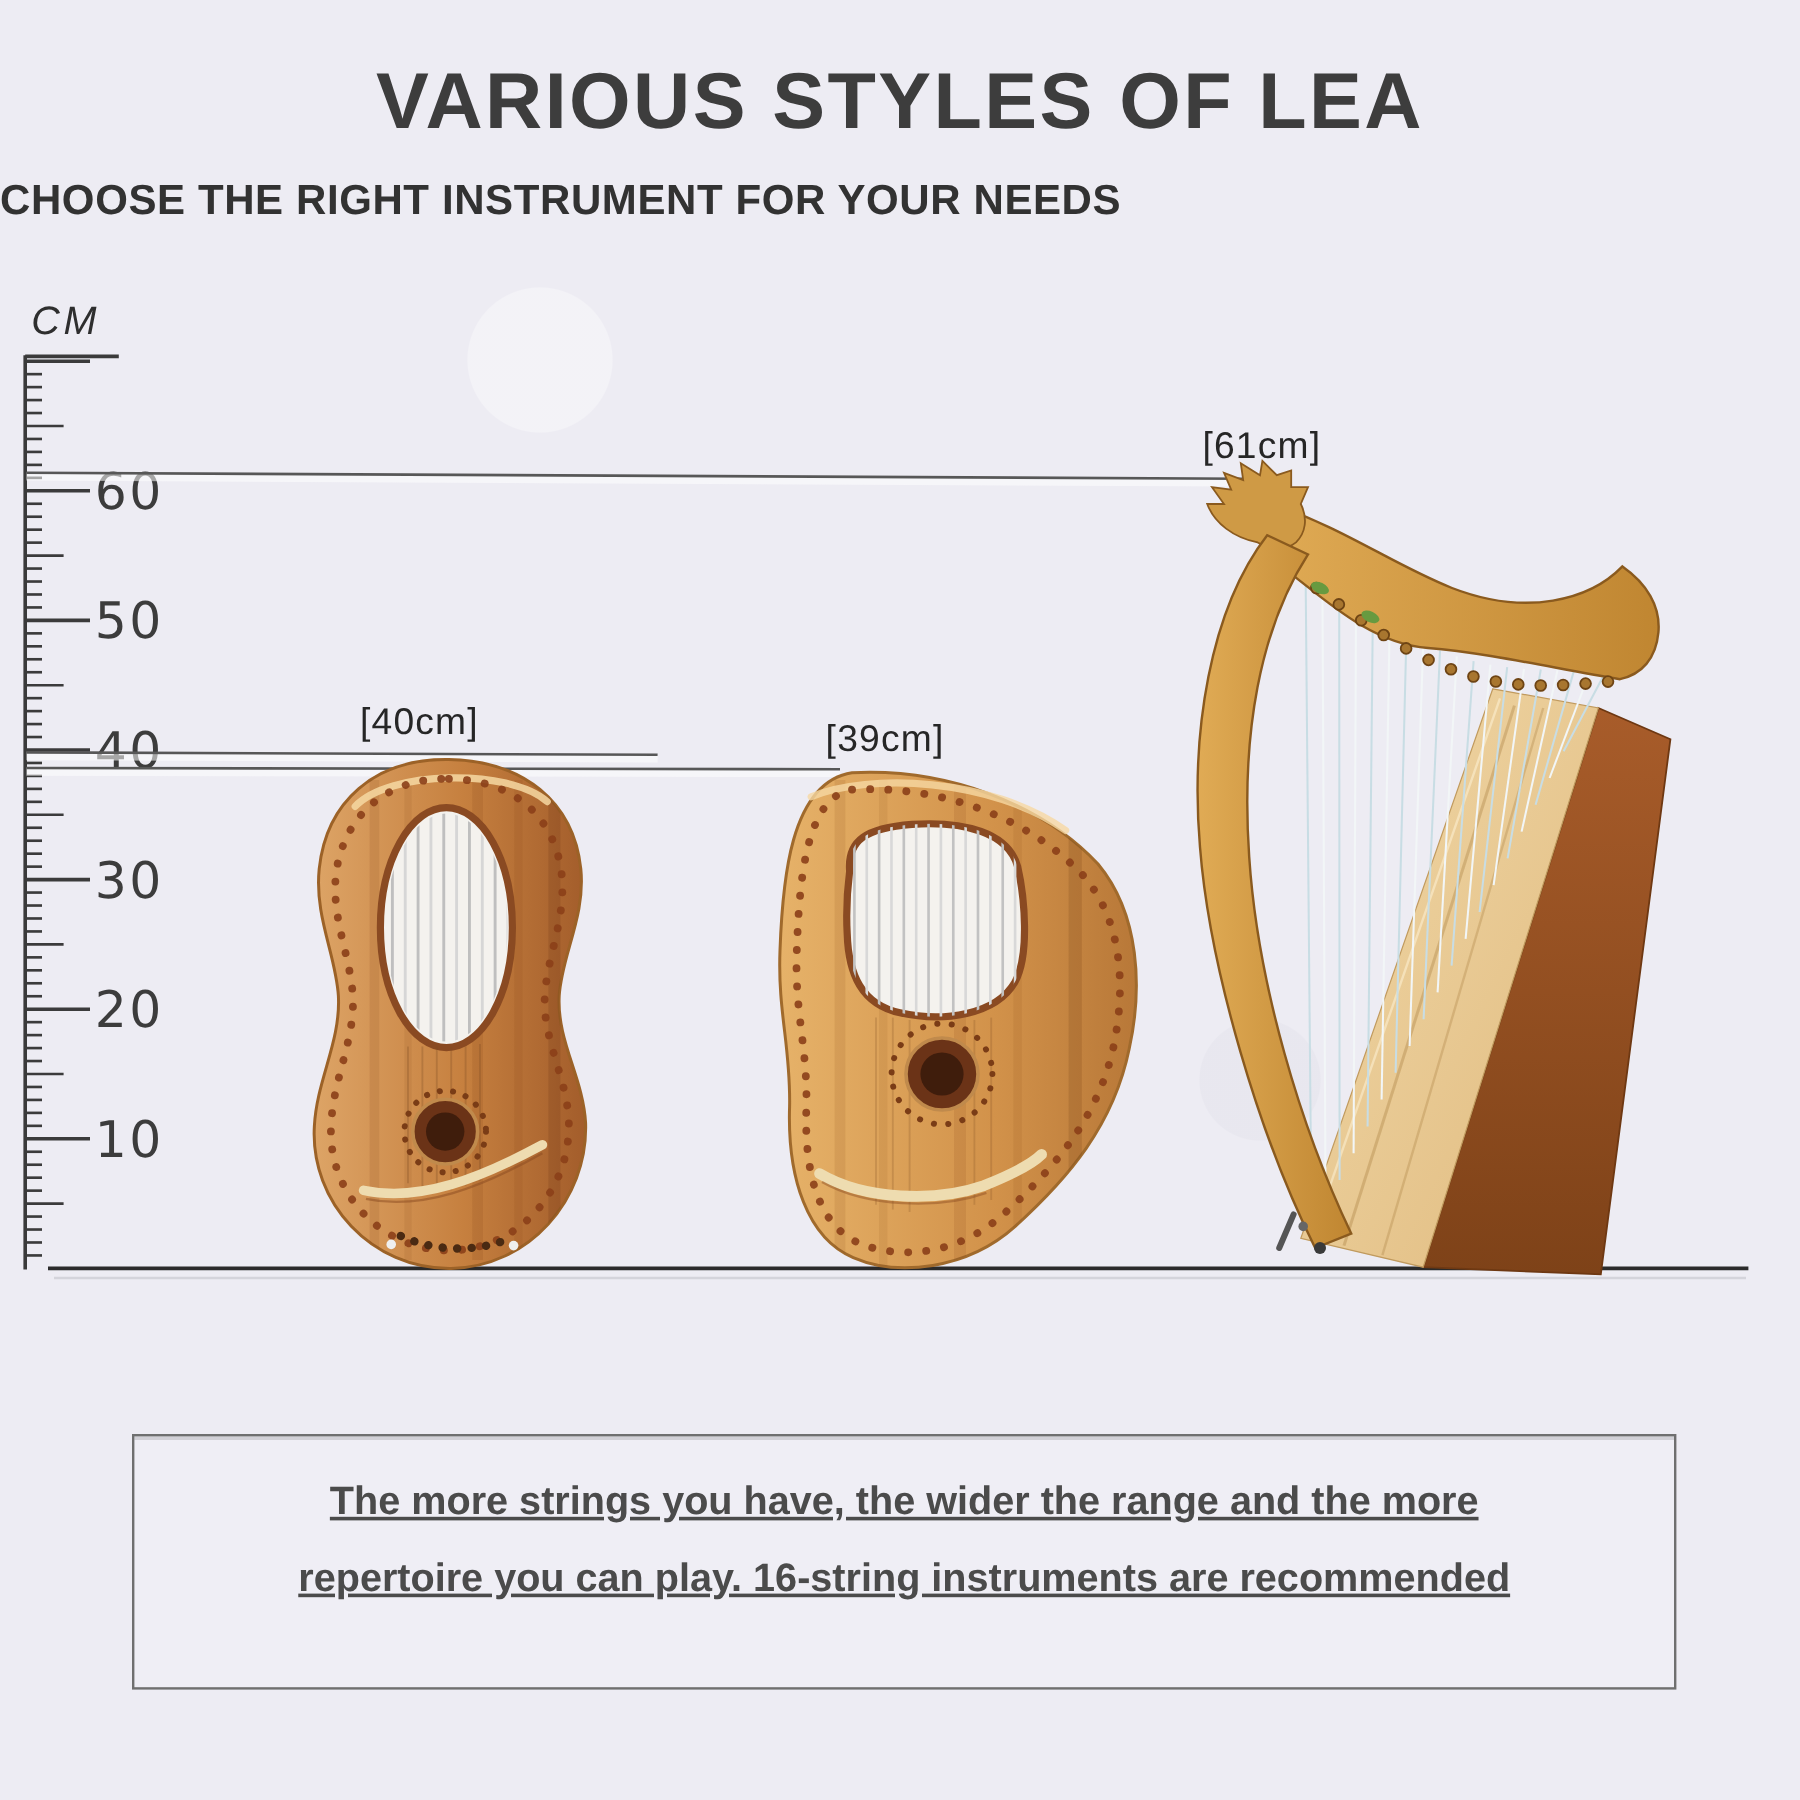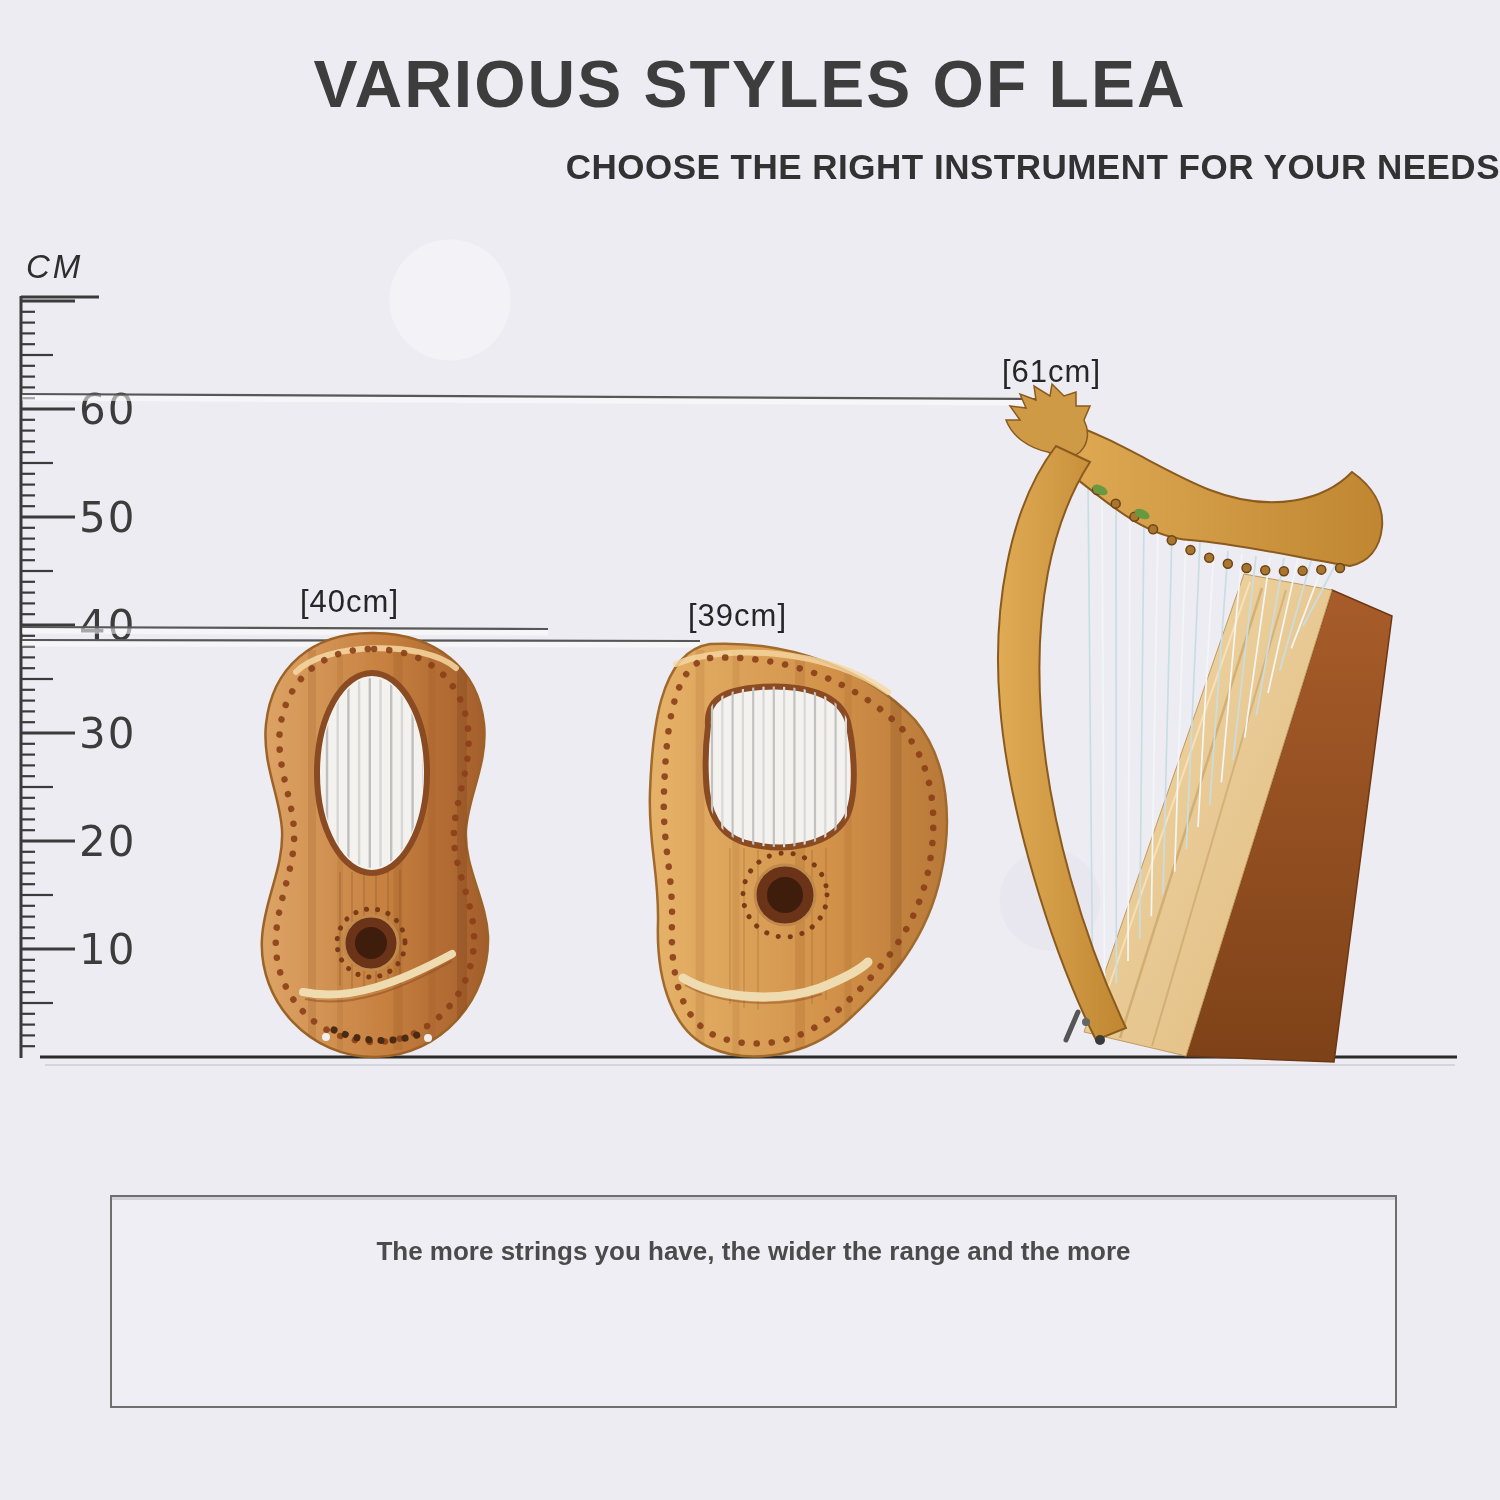--- a/index.html
+++ b/index.html
@@ -10,41 +10,42 @@
     background-image:
       radial-gradient(circle at 30% 20%, rgba(255,255,255,0.35) 0 60px, transparent 61px),
       radial-gradient(circle at 70% 60%, rgba(190,190,205,0.10) 0 50px, transparent 51px),
       radial-gradient(circle at 45% 85%, rgba(255,255,255,0.25) 0 70px, transparent 71px);
   }
   .title{
     position:absolute;top:46px;left:0;width:100%;text-align:center;
     font-size:66px;font-weight:bold;letter-spacing:2px;color:#3d3d3d;
   }
   .subtitle{
-    position:absolute;top:147px;left:0;width:100%;text-align:right;
+    position:absolute;top:147px;left:0;width:100%;text-align:left;
     font-size:35px;font-weight:bold;letter-spacing:0.5px;color:#323232;
   }
   .cm-label{
     position:absolute;left:26px;top:248px;
     font-size:33px;font-weight:500;letter-spacing:3px;color:#2e2e2e;font-style:italic;
   }
   #scene{position:absolute;left:0;top:0;width:1500px;height:1500px;}
   .size-label{
     position:absolute;font-size:31px;font-weight:400;letter-spacing:1px;color:#262626;
     white-space:nowrap;
   }
   .rnum{font-family:"DejaVu Sans","Liberation Sans",sans-serif;}
   .info-box{
     position:absolute;left:110px;top:1195px;width:1287px;height:213px;
     box-sizing:border-box;border:2px solid #6f6f6f;background:#efeef5;
     box-shadow:inset 0 3px 0 rgba(120,120,125,0.25);
   }
   .info-line{
-    text-align:center;font-size:26px;font-weight:bold;color:#4b4b4b;
+    text-align:center;font-size:33px;font-weight:bold;color:#4b4b4b;
     line-height:64px;
+    text-decoration:underline;
   }
   .info-text-wrap{padding-top:22px;}
 </style>
 </head>
 <body>
 
 <div class="page">
 
   <div class="title">VARIOUS STYLES OF LEA</div>
   <div class="subtitle">CHOOSE THE RIGHT INSTRUMENT FOR YOUR NEEDS</div>
@@ -323,16 +324,17 @@
 
   <div id="labels-layer">
       <div class="size-label" style="left: 300px; top: 584px; text-align: center;">[40cm]</div>
       <div class="size-label" style="left: 688px; top: 598px;">[39cm]</div>
       <div class="size-label" style="left: 1002px; top: 354px;">[61cm]</div>
     </div>
 
   <div class="info-box">
     <div class="info-text-wrap">
       <div class="info-line">The more strings you have, the wider the range and the more</div>
+      <div class="info-line">repertoire you can play. 16-string instruments are recommended</div>
     </div>
   </div>
 
 </div>
 
 </body></html>

